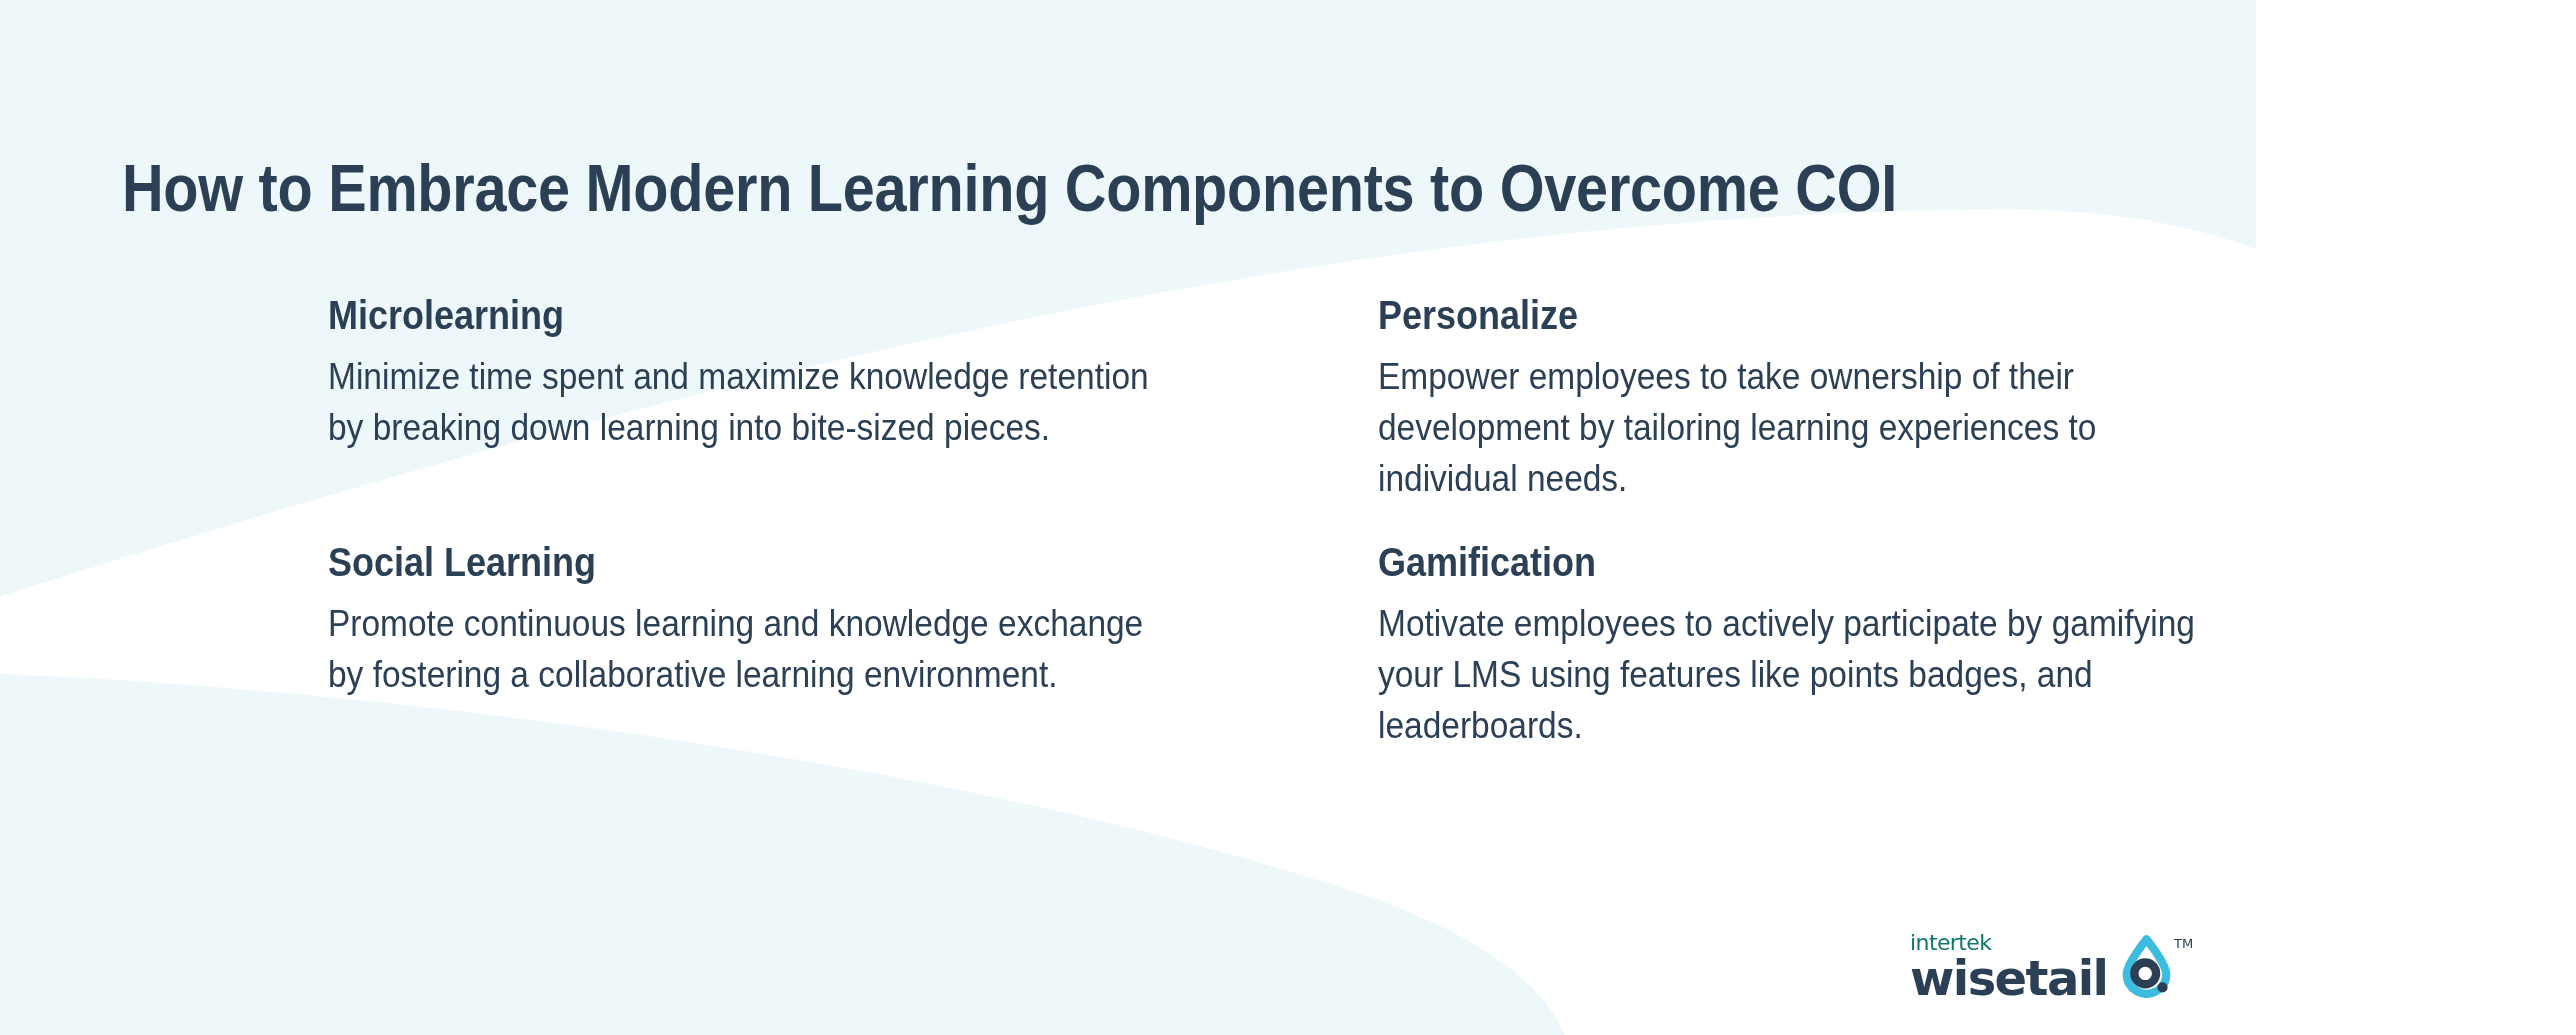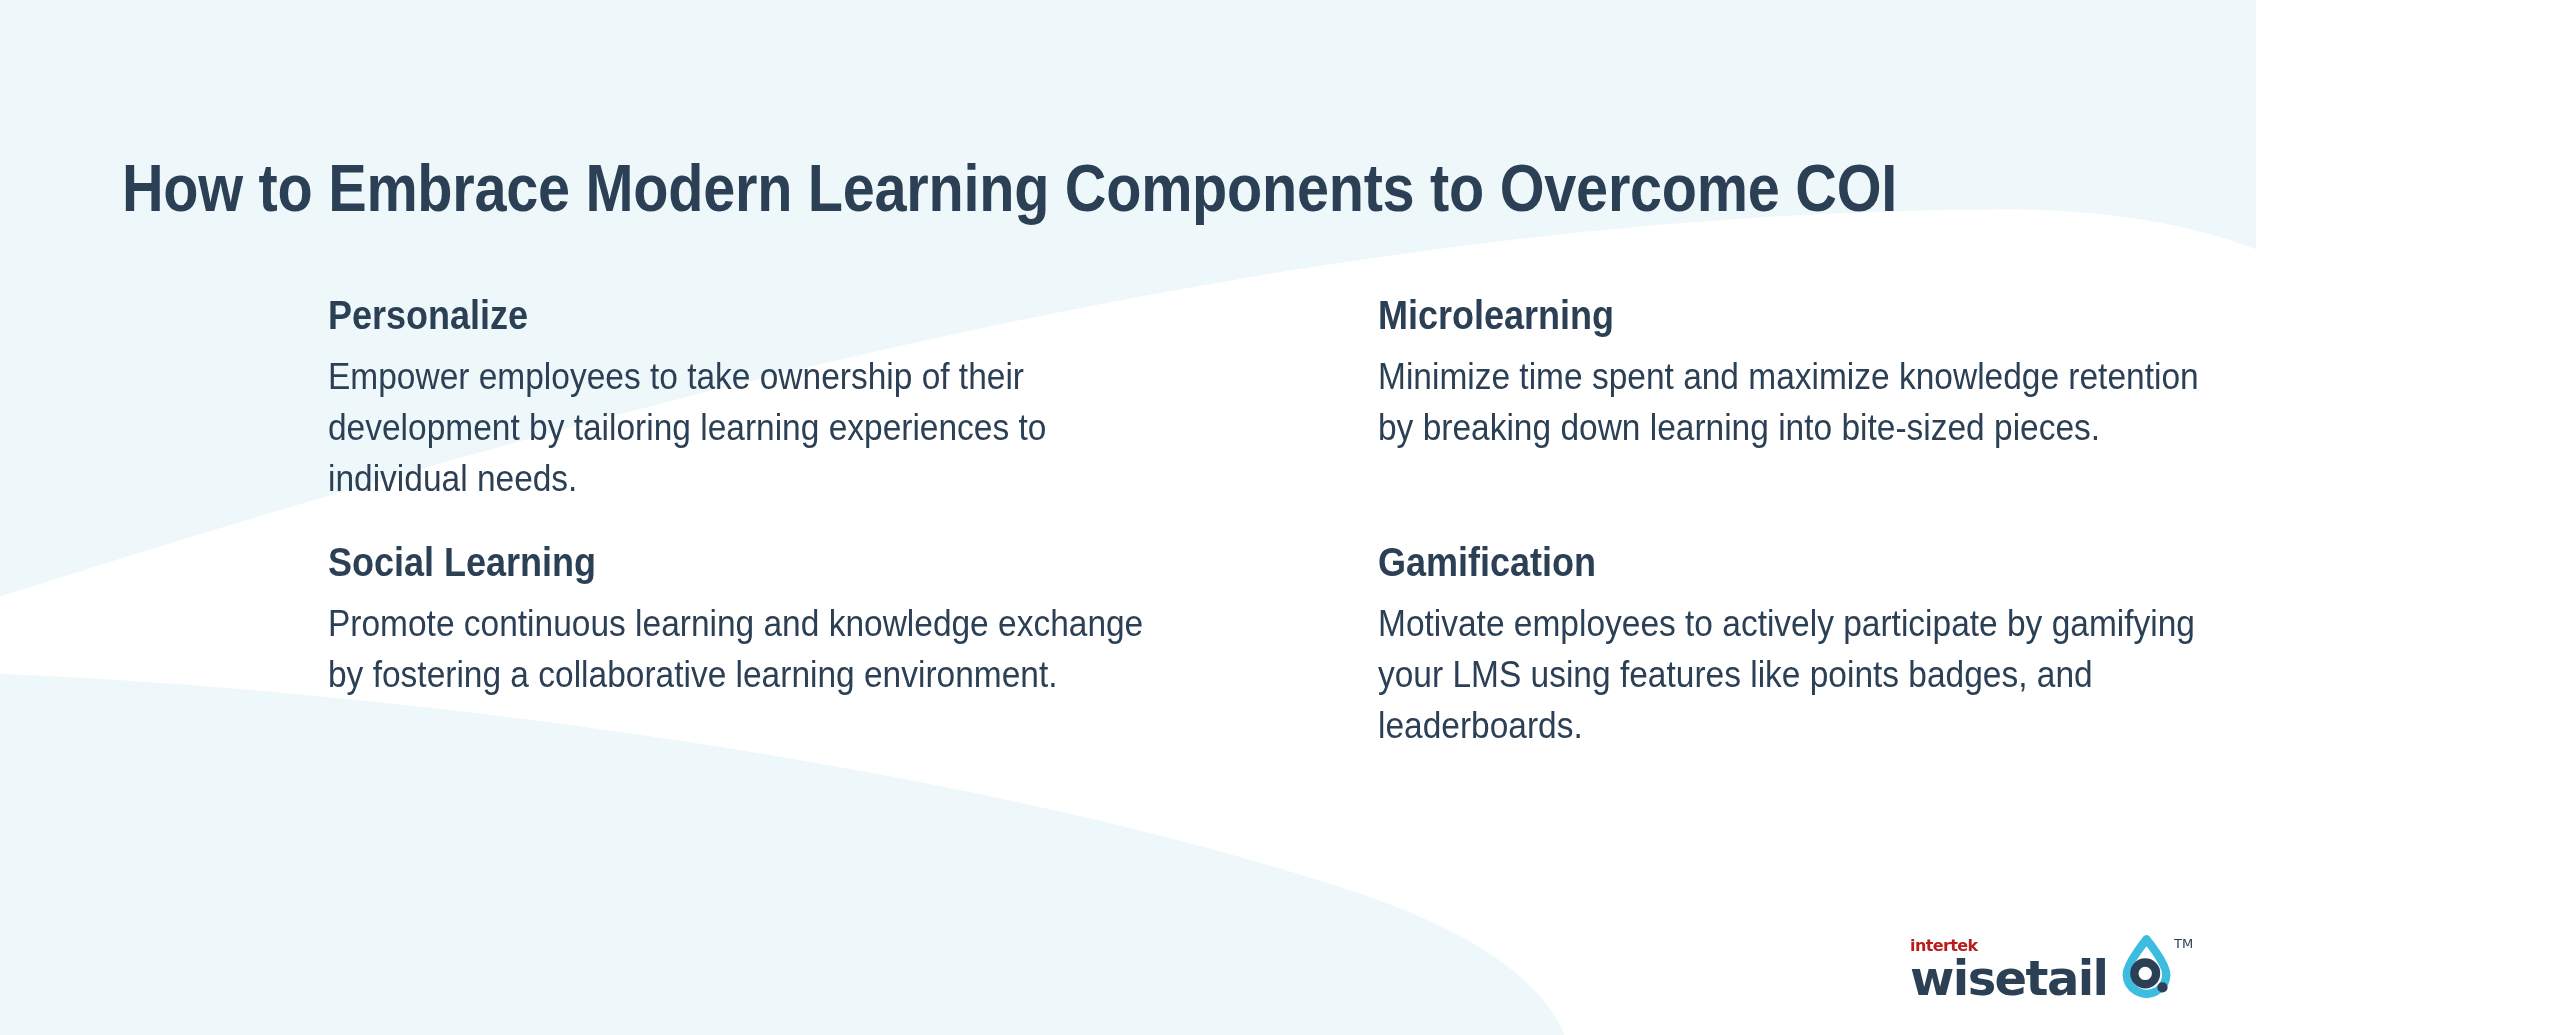--- a/index.html
+++ b/index.html
@@ -85,25 +85,25 @@
     display: flex;
     align-items: flex-end;
     gap: 9px;
   }
   #logo-words {
     display: flex;
     flex-direction: column;
     align-items: flex-start;
   }
   #logo-intertek {
-    font-size: 16px;
+    font-size: 22px;
     line-height: 1;
-    font-weight: 700;
+    font-weight: 400;
     letter-spacing: -0.6px;
-    color: #b91c1c;
+    color: #0f766e;
     font-family: "DejaVu Sans", sans-serif;
     margin-bottom: 3.2px;
   }
   #logo-wisetail {
     font-size: 48px;
     line-height: 0.88;
     font-weight: 700;
     letter-spacing: -1.6px;
     color: #2b3f55;
     font-family: "DejaVu Sans", sans-serif;
@@ -142,27 +142,27 @@
              C 2300 1452, 2400 1530, 2430 1608 Z" fill="#eef8fb"></path>
 
     <path d="M 3828 1608 L 3828 1010 C 3900 1120, 3975 1330, 4000 1608 Z" fill="#eef8fb"></path>
   </svg>
 
   <h1 id="title">How to Embrace Modern Learning Components to Overcome COI</h1>
 
   <div id="content">
 
     <div class="block">
-      <h2 class="block-heading">Personalize</h2>
-      <p class="block-body">Empower employees to take ownership of their development by tailoring learning experiences to individual needs.</p>
+      <h2 class="block-heading">Microlearning</h2>
+      <p class="block-body">Minimize time spent and maximize knowledge retention by breaking down learning into bite-sized pieces.</p>
     </div>
 
     <div class="block">
-      <h2 class="block-heading">Microlearning</h2>
-      <p class="block-body">Minimize time spent and maximize knowledge retention by breaking down learning into bite-sized pieces.</p>
+      <h2 class="block-heading">Personalize</h2>
+      <p class="block-body">Empower employees to take ownership of their development by tailoring learning experiences to individual needs.</p>
     </div>
 
     <div class="block">
       <h2 class="block-heading">Social Learning</h2>
       <p class="block-body">Promote continuous learning and knowledge exchange by fostering a collaborative learning environment.</p>
     </div>
 
     <div class="block">
       <h2 class="block-heading">Gamification</h2>
       <p class="block-body">Motivate employees to actively participate by gamifying your LMS using features like points badges, and leaderboards.</p>

